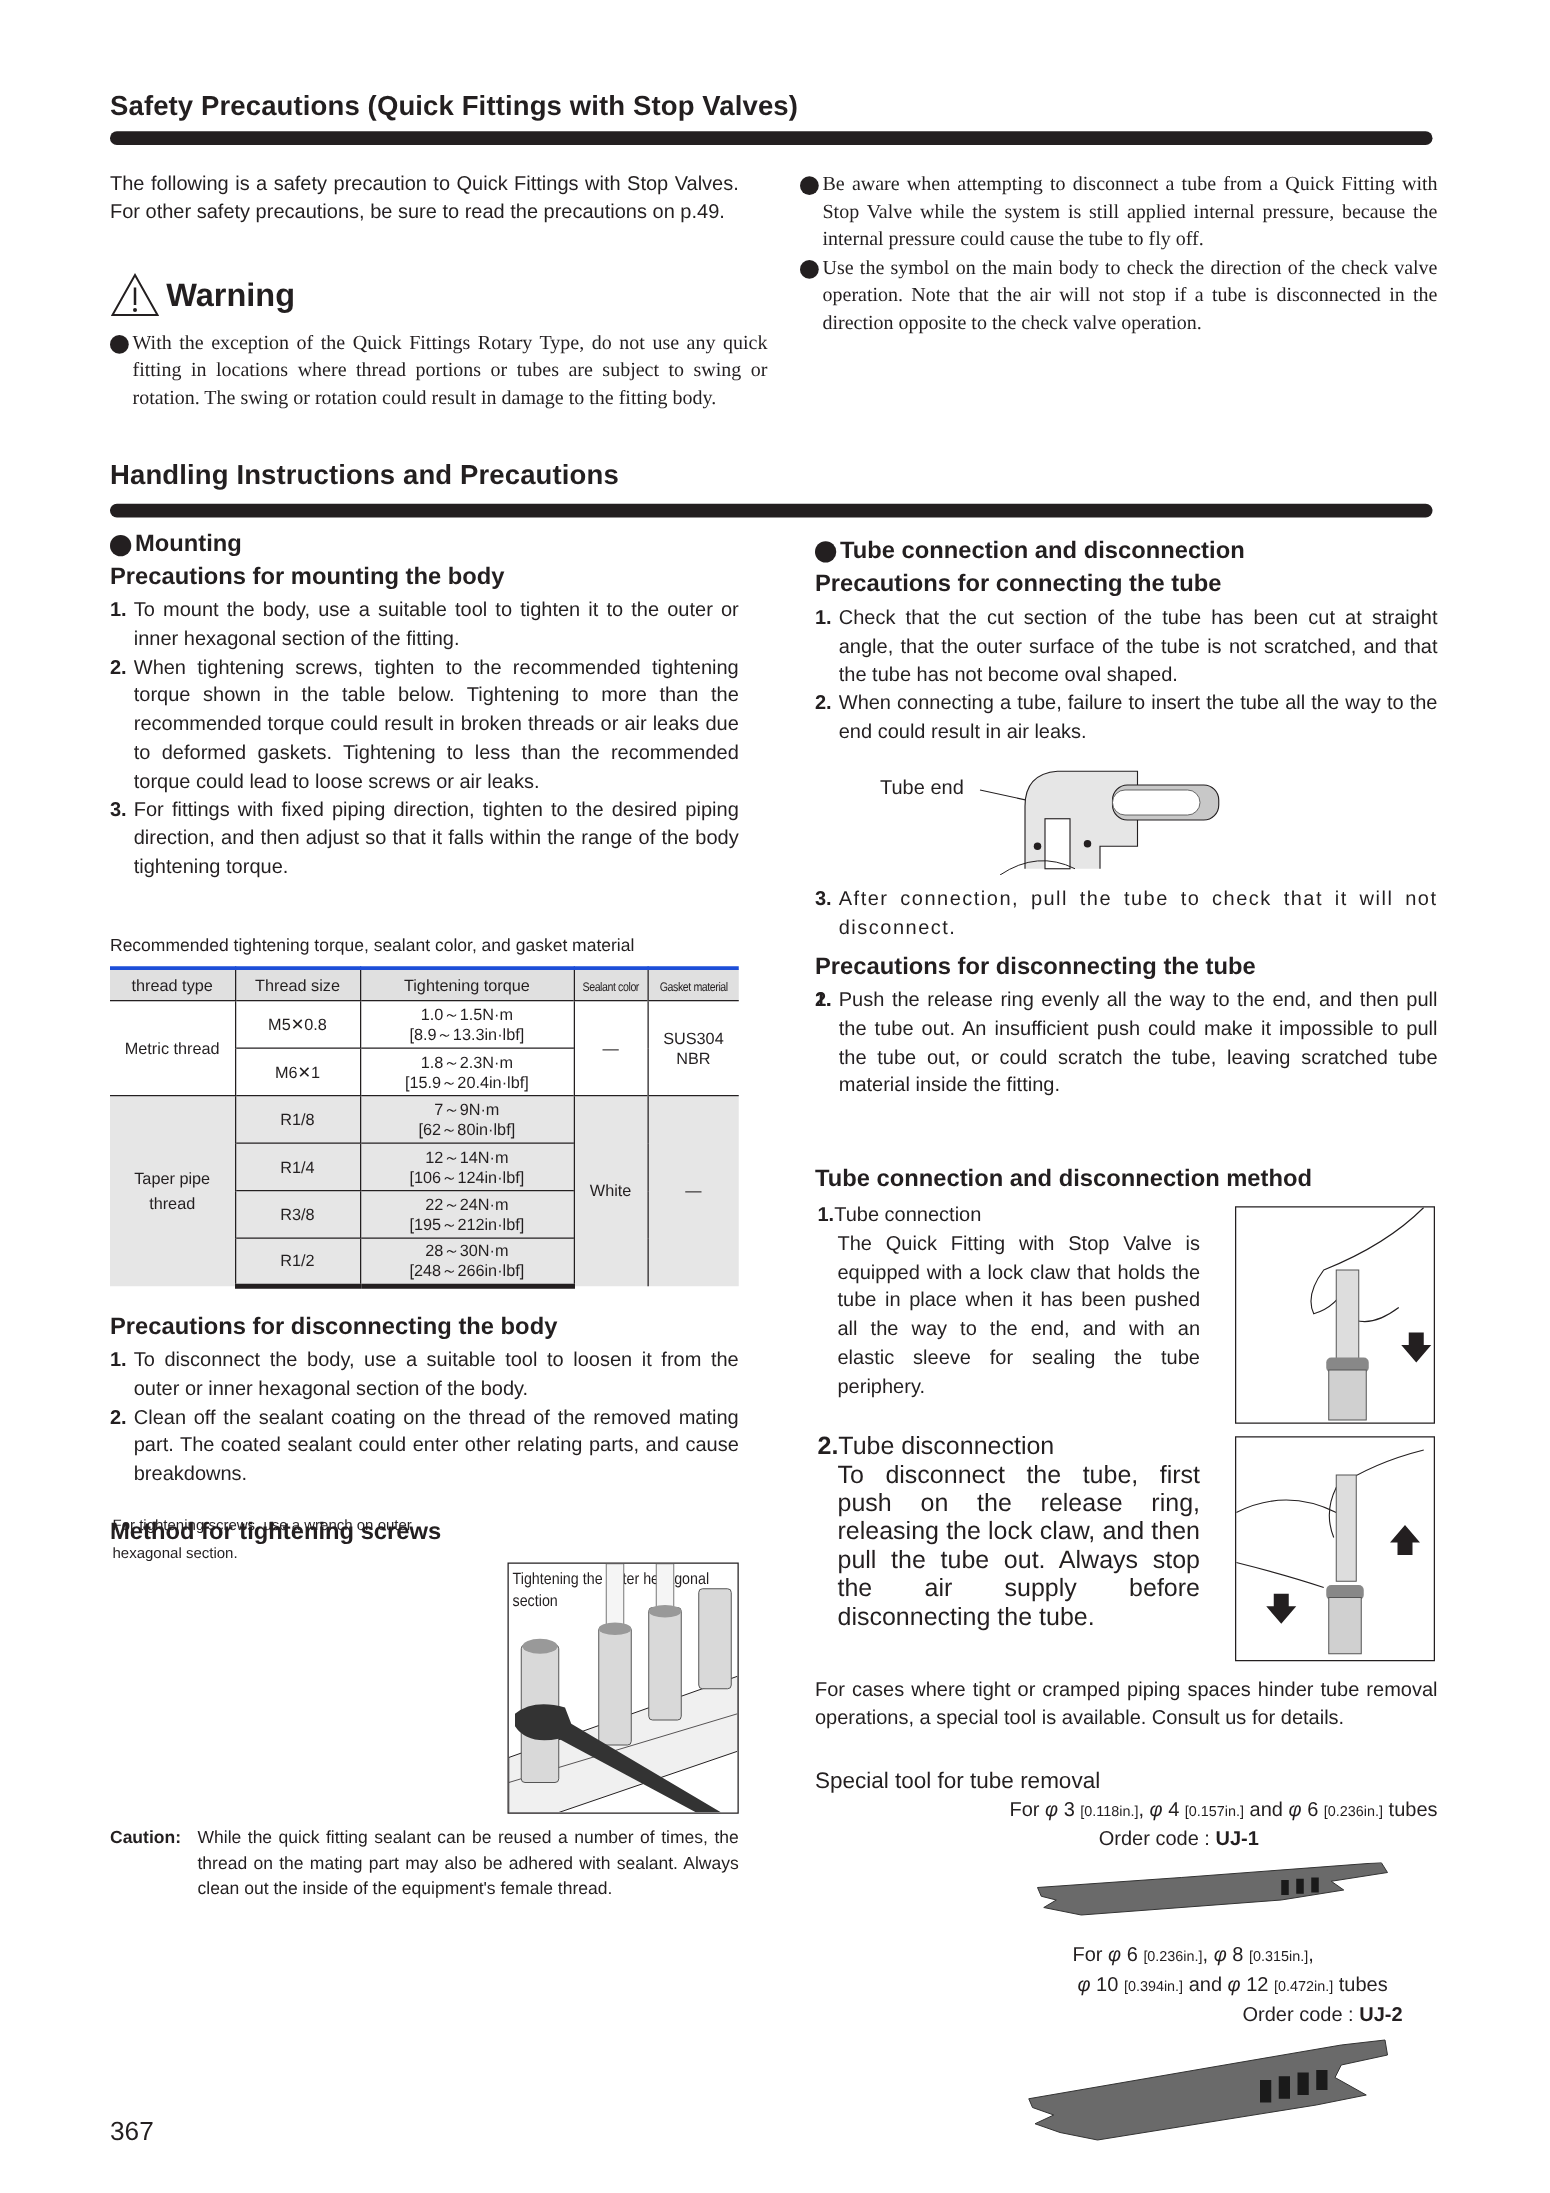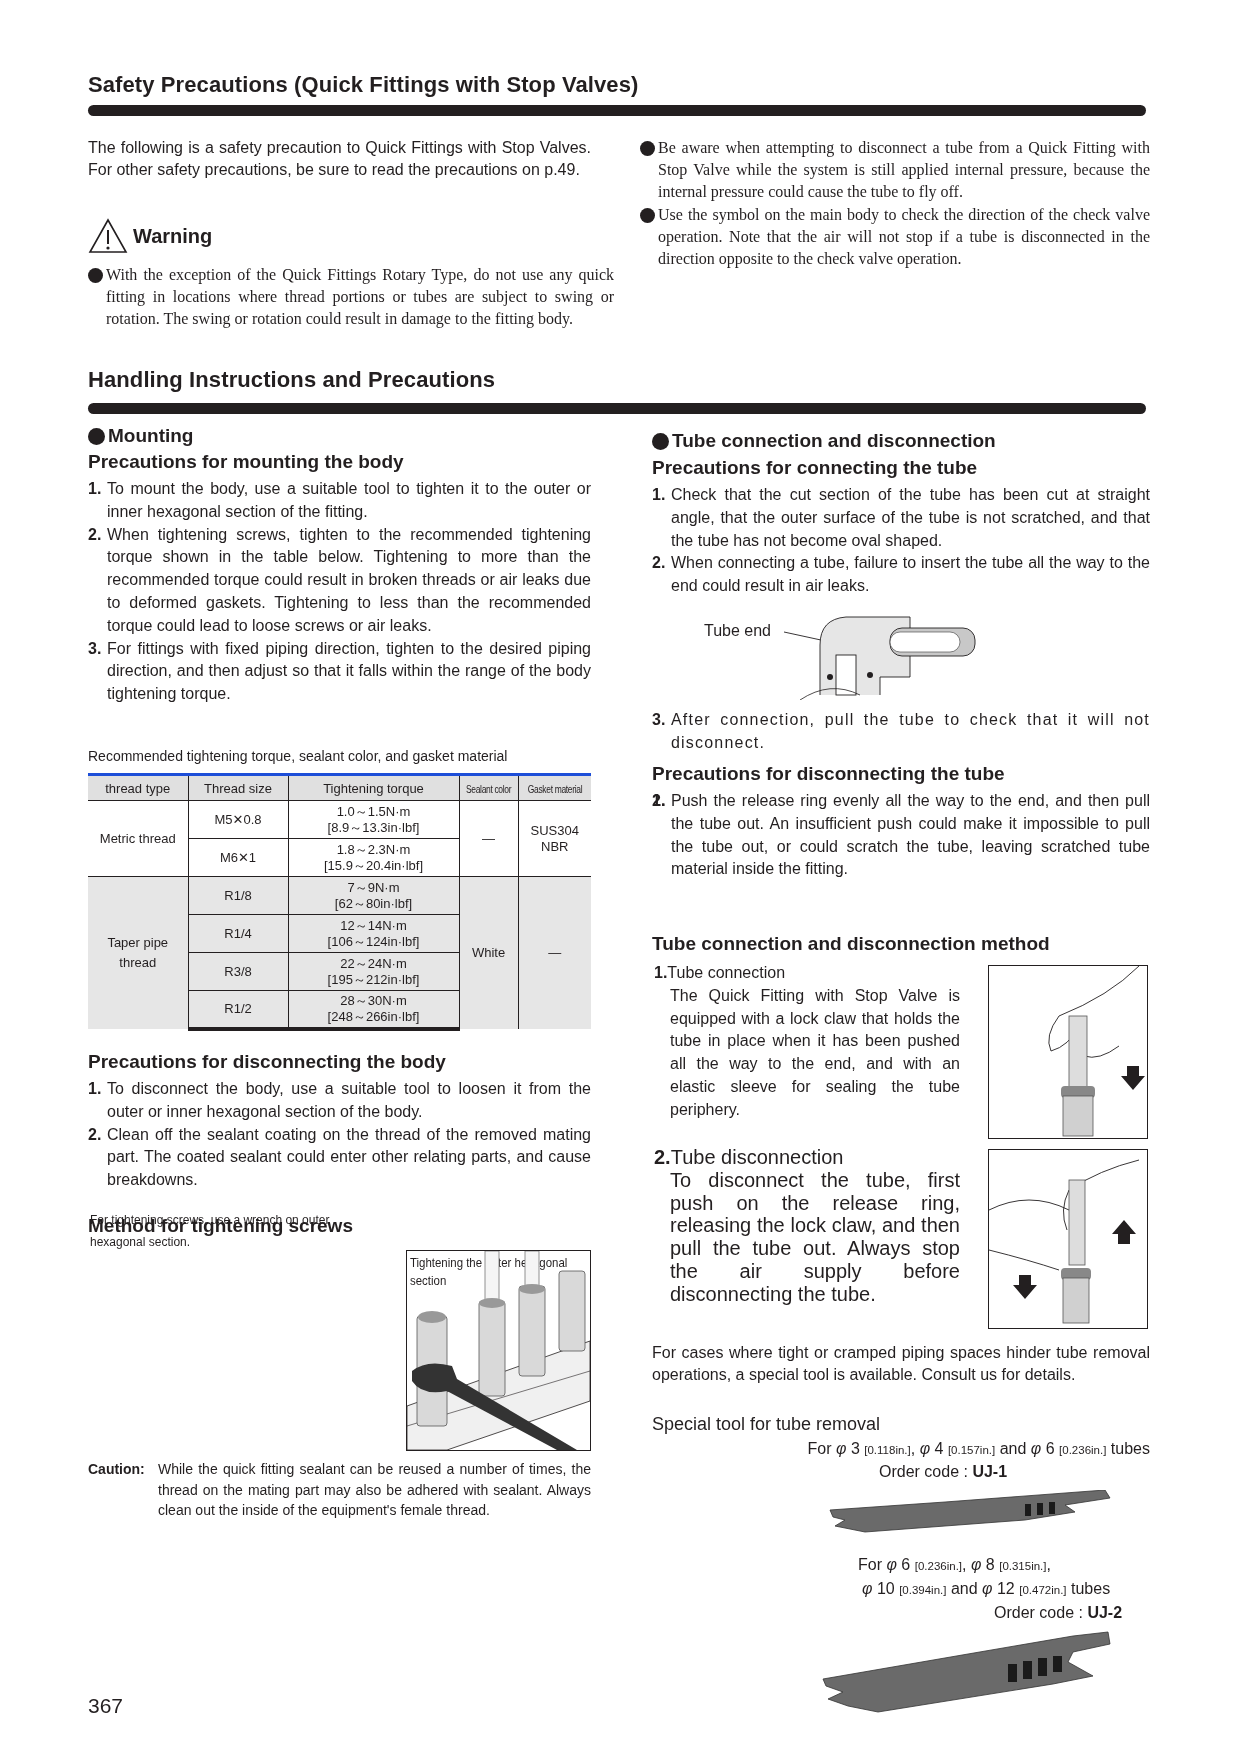--- a/index.html
+++ b/index.html
@@ -36,21 +36,21 @@
 <div class="abs bar" style="left:88px; top:105px; width:1058px;"></div>
 
 <div class="abs p" style="left:88px; top:137px; width:503px;">The following is a safety precaution to Quick Fittings with Stop Valves. For other safety precautions, be sure to read the precautions on p.49.</div>
 
 <div class="abs" style="left:88px; top:218px; display:flex; align-items:center; gap:5px;">
   <svg width="40" height="36" viewBox="0 0 40 36">
     <polygon points="20,2 38,34 2,34" fill="none" stroke="#231f20" stroke-width="1.6"></polygon>
     <line x1="20" y1="12" x2="20" y2="26" stroke="#231f20" stroke-width="2"></line>
     <circle cx="20" cy="30" r="1.6" fill="#231f20"></circle>
   </svg>
-  <span style="font-weight:bold; font-size:20px;text-align:right;">Warning</span>
+  <span style="font-weight:bold; font-size:26px;text-align:right;">Warning</span>
 </div>
 
 <div class="abs bullet-item" style="left:88px; top:264px; width:508px;">
   <span class="dot"></span>
   <span>With the exception of the Quick Fittings Rotary Type, do not use any quick fitting in locations where thread portions or tubes are subject to swing or rotation. The swing or rotation could result in damage to the fitting body.</span>
 </div>
 
 <div class="abs" style="left:640px; top:137px; width:510px;">
   <div class="bullet-item">
     <span class="dot"></span>

